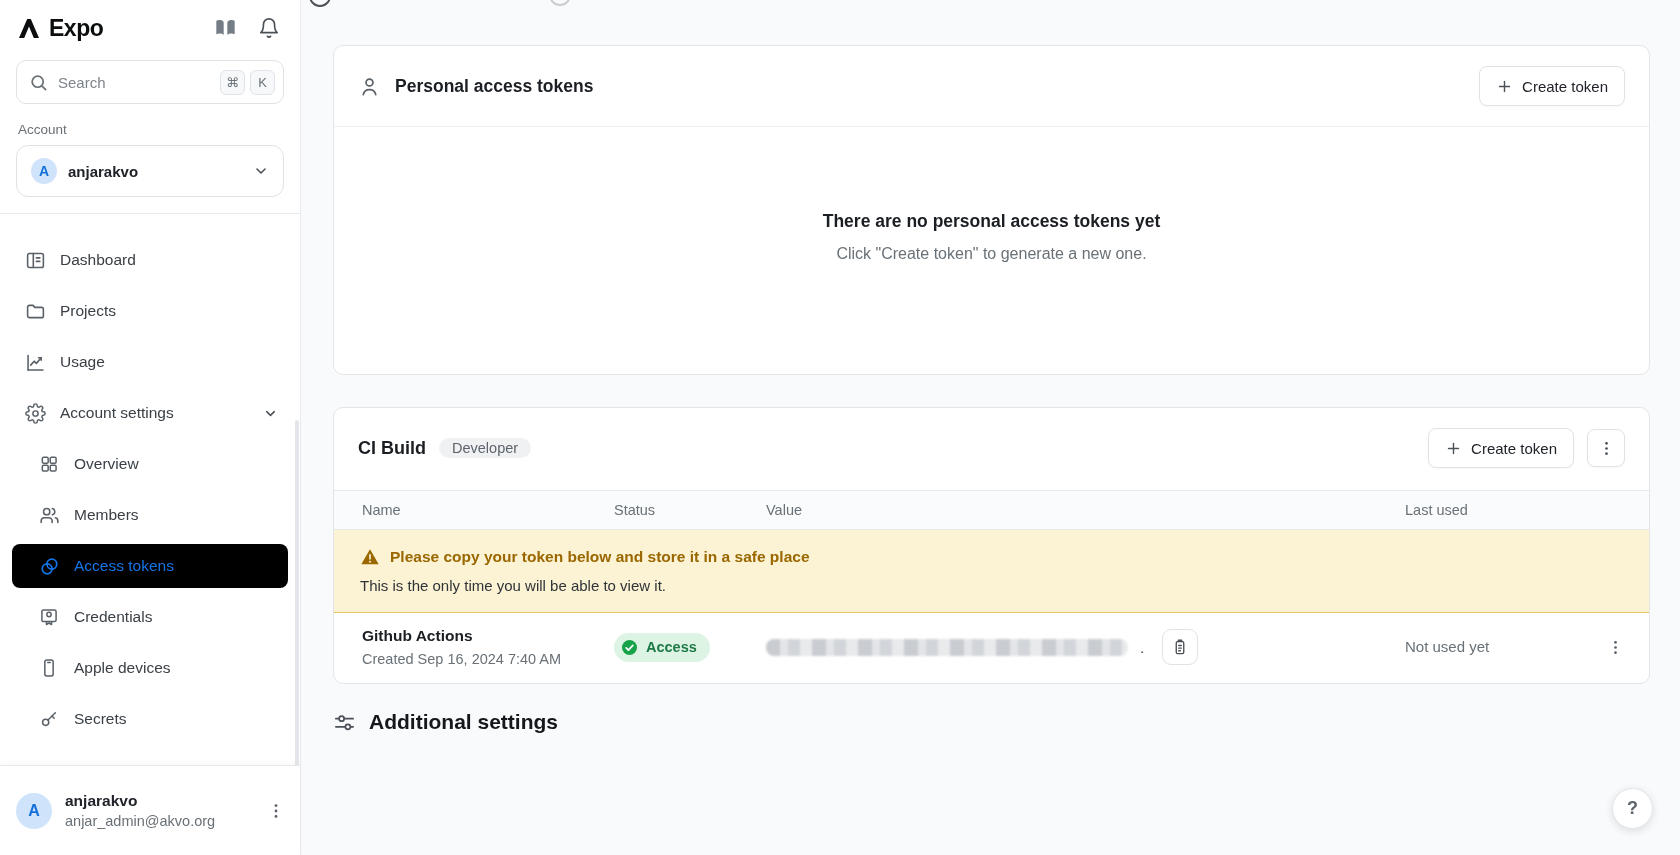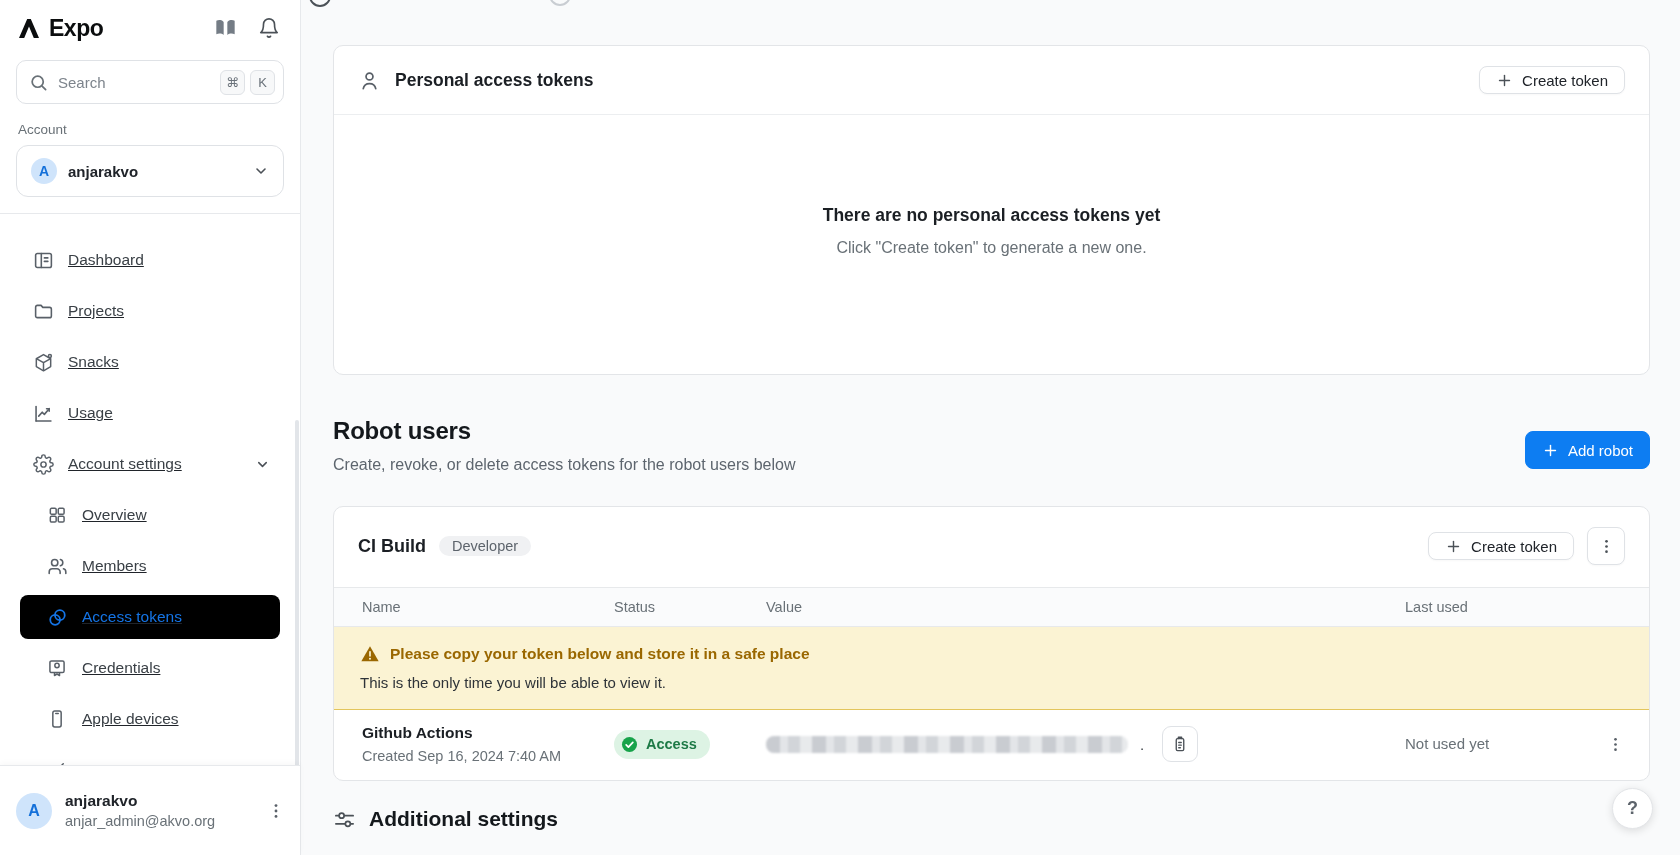--- a/index.html
+++ b/index.html
@@ -20,21 +20,21 @@
   .search-box input { border:none; outline:none; flex:1; font-size:15px; color:#20242a; font-family:inherit; min-width:0; }
   .search-box input::placeholder { color:#7d848c; }
   .kbd { min-width:25px; height:25px; border:1px solid #dfe2e6; background:#f7f8f9; border-radius:6px; color:#6a727a; font-size:13px; display:flex; align-items:center; justify-content:center; margin-left:5px; padding:0 5px; }
   .account-label { font-size:13.5px; color:#697177; margin:18px 0 8px 2px; }
   .account-select { display:flex; align-items:center; height:52px; border:1px solid #dfe2e6; border-radius:12px; padding:0 14px; cursor:pointer; background:#fff; width:100%; font-family:inherit; }
   .avatar { border-radius:50%; background:#cfe4fb; color:#1470d9; font-weight:700; display:flex; align-items:center; justify-content:center; }
   .avatar.sm { width:26px; height:26px; font-size:14px; }
   .avatar.md { width:36px; height:36px; font-size:16px; }
   .account-name { font-size:15px; font-weight:600; color:#20242a; margin-left:11px; flex:1; text-align:left; }
 
-  .sb-nav { flex:1; overflow:hidden; padding:24px 20px 0; position:relative;text-decoration:underline; }
+  .sb-nav { flex:1; overflow:hidden; padding:24px 12px 0; position:relative; }
   .nav-item { display:flex; align-items:center; gap:14px; height:44px; padding:0 10px 0 12px; border-radius:8px; cursor:pointer; margin-bottom:7px; }
   .nav-item .lbl { font-size:15.5px; color:#3a4046; flex:1; }
   .nav-item.sub { padding-left:26px; }
   .nav-item.active { background:#000000; }
   .nav-item.active .lbl { color:#1474e6; font-weight:500; }
   .nav-ic { width:22px; height:22px; display:flex; align-items:center; justify-content:center; flex:none; }
   .sb-scrollbar { position:absolute; right:1px; top:206px; width:4px; height:536px; border-radius:2px; background:#e2e5e9; }
 
   .user-panel { position:absolute; left:0; right:0; bottom:0; height:90px; background:#fff; border-top:1px solid #e7e9ec; display:flex; align-items:center; padding:0 14px 0 16px; box-shadow:0 -2px 6px rgba(0,0,0,0.03); }
   .user-meta { margin-left:13px; flex:1; min-width:0; }
@@ -45,21 +45,21 @@
   .main { flex:1; position:relative; padding:0 30px 0 32px; overflow:hidden; }
   .scroll-remnant { position:absolute; border-radius:50%; width:22px; height:22px; background:transparent; }
   .remnant-1 { left:8px; top:-15px; border:2.5px solid #4b5157; }
   .remnant-2 { left:248px; top:-16px; border:2px solid #c9cdd2; }
 
   .card { background:#fff; border:1px solid #e3e5e8; border-radius:10px; }
   .pat-card { margin-top:45px; height:330px; display:flex; flex-direction:column; }
   .card-head { display:flex; align-items:center; padding:20px 24px; border-bottom:1px solid #eceef0; }
   .card-title { font-size:17.5px; font-weight:600; color:#1b1f24; margin-left:14px; flex:1; }
   .btn { display:inline-flex; align-items:center; gap:9px; font-family:inherit; font-size:15px; font-weight:500; cursor:pointer; border-radius:8px; }
-  .btn-outline { background:#fff; border:1px solid #dfe2e6; color:#20242a; height:28px; padding:4px 16px; box-shadow:0 1px 2px rgba(0,0,0,0.03);margin-left:44px; }
+  .btn-outline { background:#fff; border:1px solid #dfe2e6; color:#20242a; height:40px; padding:4px 16px; box-shadow:0 1px 2px rgba(0,0,0,0.03);margin-left:44px; }
   .btn-primary { background:#0d7df2; border:1px solid #0d7df2; color:#fff; height:38px; padding:0 16px; font-weight:500; }
   .empty-state { flex:1; display:flex; flex-direction:column; align-items:center; justify-content:center; padding-bottom:28px; }
   .empty-title { font-size:17.5px; font-weight:600; color:#1b1f24; margin-bottom:13px; }
   .empty-sub { font-size:16px; color:#697177; }
 
   .section-head { display:flex; align-items:flex-start; justify-content:space-between; margin-top:42px; }
   .section-title { font-size:24px; font-weight:700; color:#14181c; letter-spacing:-0.2px; }
   .section-desc { font-size:16px; color:#5d656e; margin-top:11px; }
 
   .ci-card { margin-top:32px; overflow:hidden; }
@@ -158,30 +158,20 @@
       <div class="nav-item">
         <span class="nav-ic">
             <svg width="21" height="21" viewBox="0 0 24 24" fill="none" stroke="#596068" stroke-width="1.8" stroke-linejoin="round">
               <path d="M3 7c0-1.1.9-2 2-2h4.2l2 2.3H19c1.1 0 2 .9 2 2V17c0 1.1-.9 2-2 2H5c-1.1 0-2-.9-2-2V7z"></path>
             </svg>
           </span>
         <span class="lbl">Projects</span>
       </div>
       <div class="nav-item">
         <span class="nav-ic">
-            <svg width="21" height="21" viewBox="0 0 24 24" fill="none" stroke="#596068" stroke-width="1.7" stroke-linejoin="round">
-              <path d="M12 3l8.2 4.7v9L12 21.5l-8.2-4.8v-9L12 3z"></path>
-              <path d="M12 12.2l8.2-4.7M12 12.2L3.8 7.5M12 12.2v9.3"></path>
-              <circle cx="19.3" cy="4.6" r="1.7"></circle>
-            </svg>
-          </span>
-        <span class="lbl">Snacks</span>
-      </div>
-      <div class="nav-item">
-        <span class="nav-ic">
             <svg width="21" height="21" viewBox="0 0 24 24" fill="none" stroke="#596068" stroke-width="1.8" stroke-linecap="round" stroke-linejoin="round">
               <path d="M3.5 4v16.5"></path>
               <path d="M3.5 20.5h17"></path>
               <polyline points="6.5 15 10.5 10.5 13 13 18.5 6.5"></polyline>
               <polyline points="15.5 6.5 18.5 6.5 18.5 9.5"></polyline>
             </svg>
           </span>
         <span class="lbl">Usage</span>
       </div>
       <div class="nav-item">
@@ -294,33 +284,20 @@
             </svg>
           <span>Create token</span>
         </button>
       </div>
       <div class="empty-state">
         <div class="empty-title">There are no personal access tokens yet</div>
         <div class="empty-sub">Click "Create token" to generate a new one.</div>
       </div>
     </section>
 
-    <div class="section-head">
-      <div>
-        <h1 class="section-title">Robot users</h1>
-        <p class="section-desc">Create, revoke, or delete access tokens for the robot users below</p>
-      </div>
-      <button class="btn btn-primary" style="margin-top:14px">
-        <svg width="17" height="17" viewBox="0 0 24 24" fill="none" stroke="#fff" stroke-width="2" stroke-linecap="round">
-            <line x1="12" y1="5" x2="12" y2="19"></line>
-            <line x1="5" y1="12" x2="19" y2="12"></line>
-          </svg>
-        <span>Add robot</span>
-      </button>
-    </div>
 
     <section class="card ci-card">
       <div class="ci-head">
         <span class="ci-name">CI Build</span>
         <span class="pill">Developer</span>
         <div class="ci-actions">
           <button class="btn btn-outline">
             <svg width="17" height="17" viewBox="0 0 24 24" fill="none" stroke="#4b5157" stroke-width="2" stroke-linecap="round">
                 <line x1="12" y1="5" x2="12" y2="19"></line>
                 <line x1="5" y1="12" x2="19" y2="12"></line>

